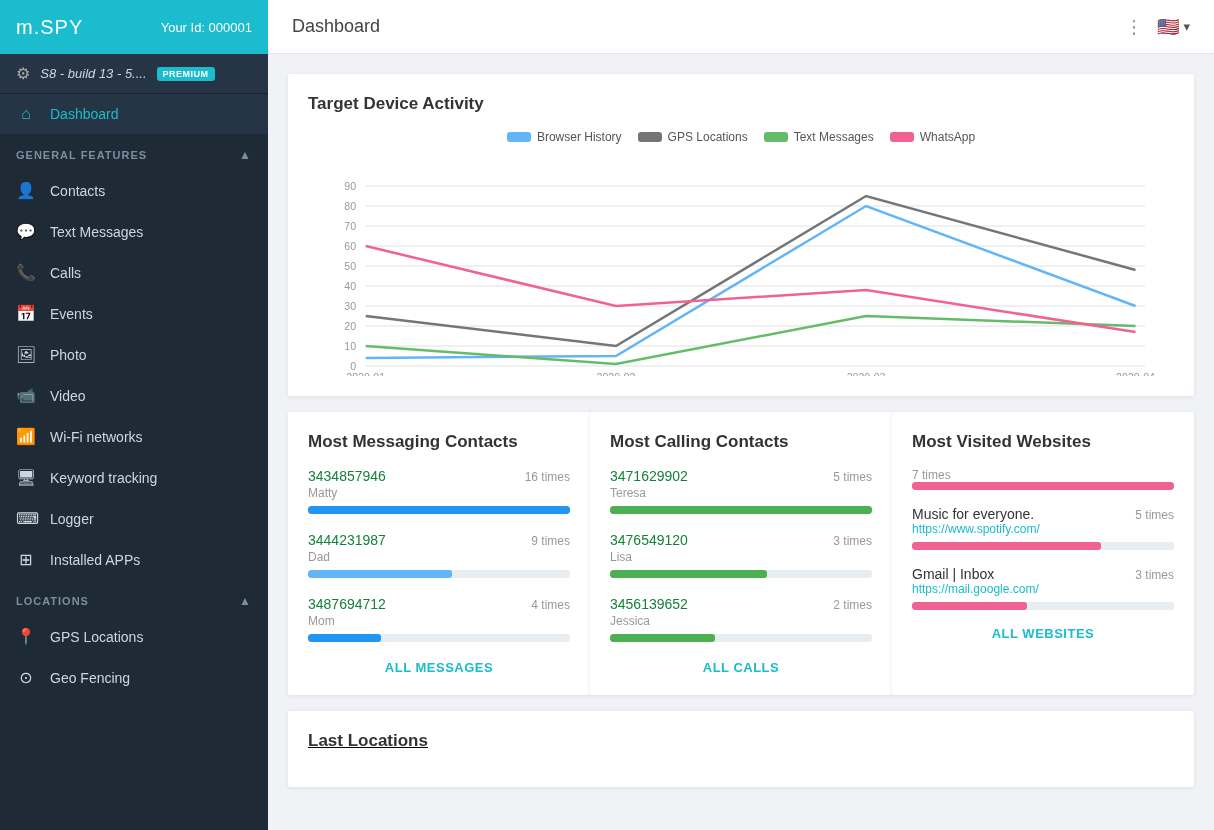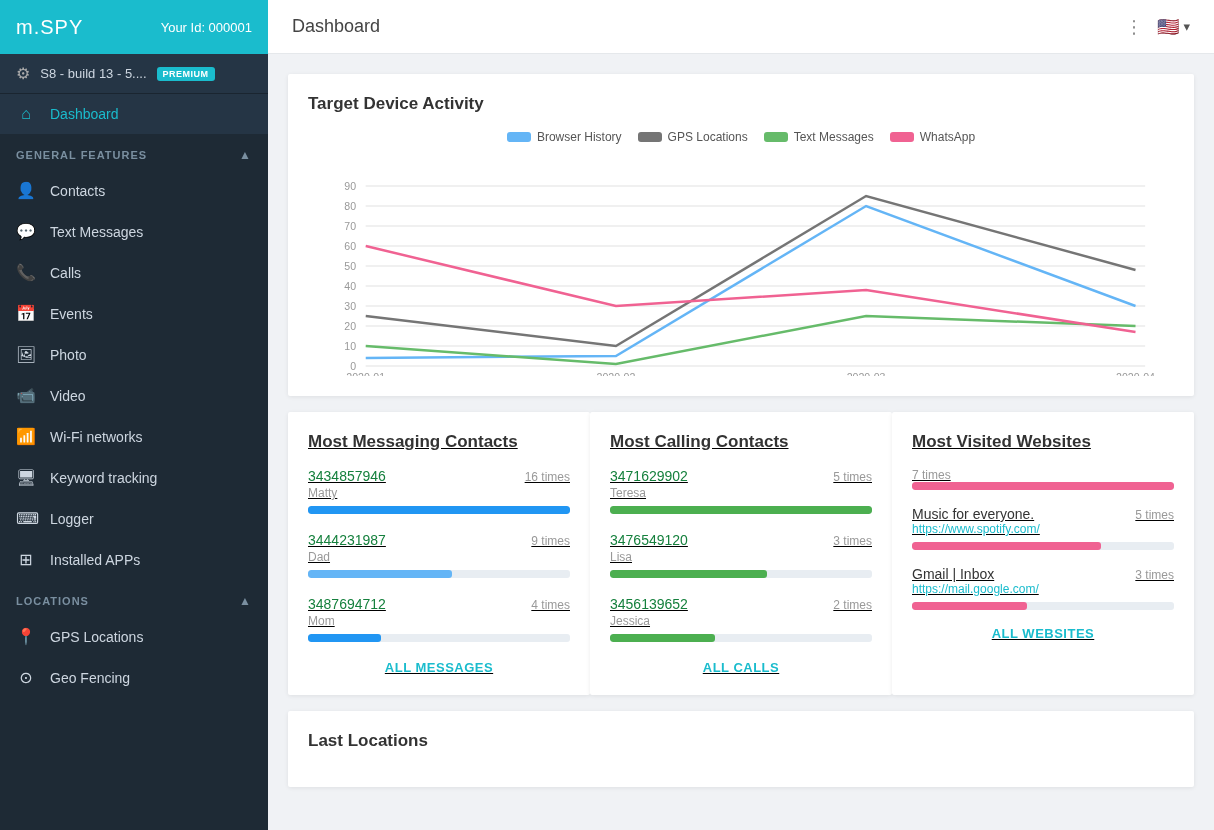--- a/index.html
+++ b/index.html
@@ -36,21 +36,21 @@
     }
     #device-bar {
       background: #253545;
       display: flex;
       align-items: center;
       padding: 10px 16px;
       gap: 10px;
       border-bottom: 1px solid #1a2530;
     }
     #device-icon { color: #aaa; font-size: 16px; }
-    #device-name { color: #cdd6e0; font-size: 13px; }
+    #device-name { color: #cdd6e0; font-size: 13px; font-style: italic; }
     .badge-premium {
       background: #1abccd;
       color: #fff;
       font-size: 9px;
       font-weight: 700;
       padding: 2px 6px;
       border-radius: 3px;
       letter-spacing: 0.5px;
     }
 
@@ -143,21 +143,20 @@
       height: 220px;
       width: 100%;
     }
     .chart-svg { width: 100%; height: 100%; }
 
     
     .cards-grid {
       display: grid;
       grid-template-columns: 1fr 1fr 1fr;
       margin-top: 16px;
-      text-decoration: underline;
     }
 
     .contact-item { margin-bottom: 18px; }
     .contact-row {
       display: flex;
       justify-content: space-between;
       align-items: baseline;
       margin-bottom: 2px;
     }
     .contact-name-num { font-size: 14px; font-weight: 500; color: #15803d; }
@@ -182,21 +181,21 @@
       cursor: pointer;
     }
 
     
     .website-item { margin-bottom: 16px; }
     .website-title { font-size: 14px; color: #333; font-weight: 500; }
     .website-url { font-size: 12px; color: #1abccd; margin-bottom: 6px; }
     .website-row { display: flex; justify-content: space-between; align-items: baseline; }
 
     
-    #last-locations-card { margin-top: 16px; }
+    #last-locations-card { margin-top: 16px; text-decoration: underline; }
   </style>
 </head>
 <body>
 
 <div id="sidebar">
   <div id="sidebar-header">
     <div id="sidebar-logo">m.SPY</div>
     <div id="sidebar-userid">Your Id: 000001</div>
   </div>
 

